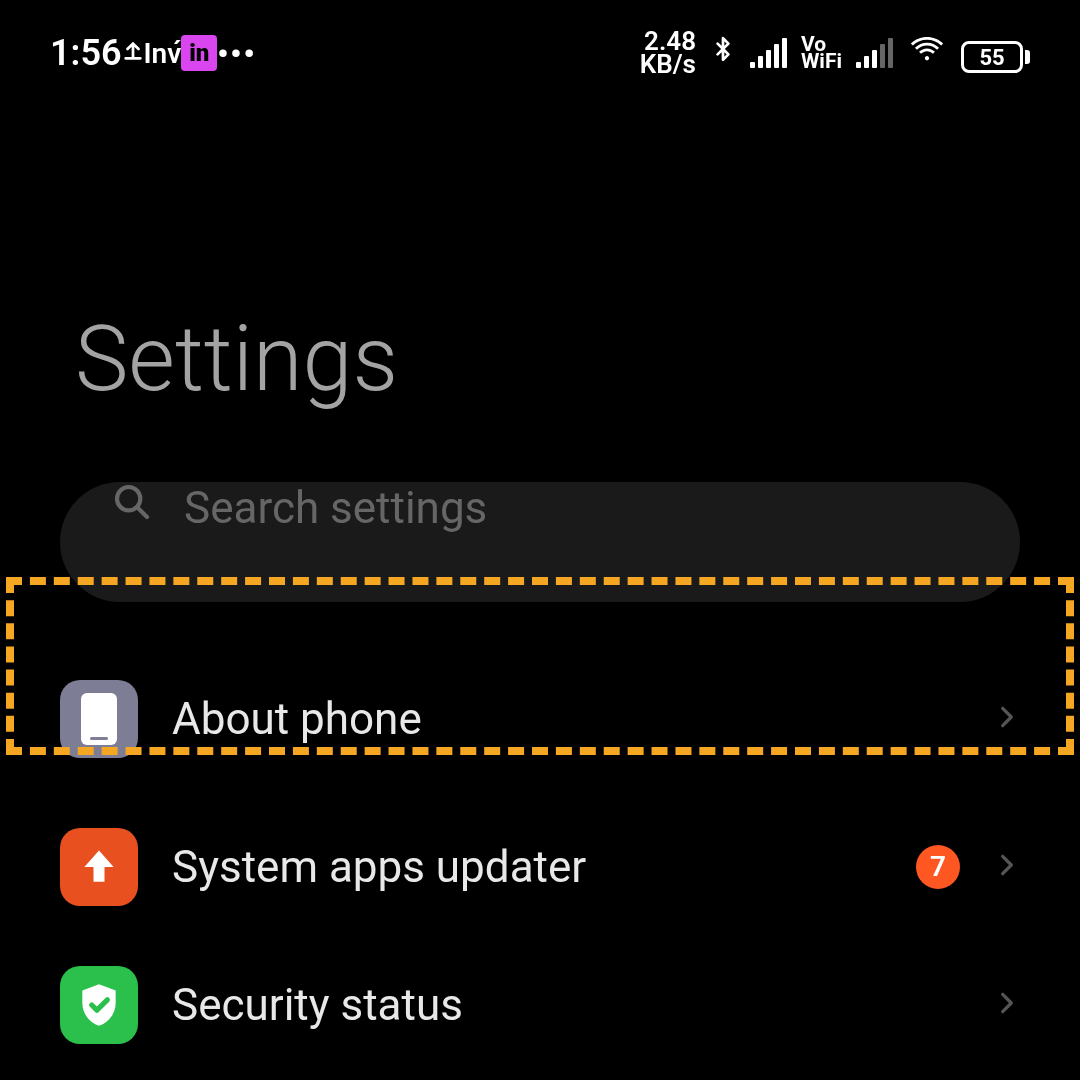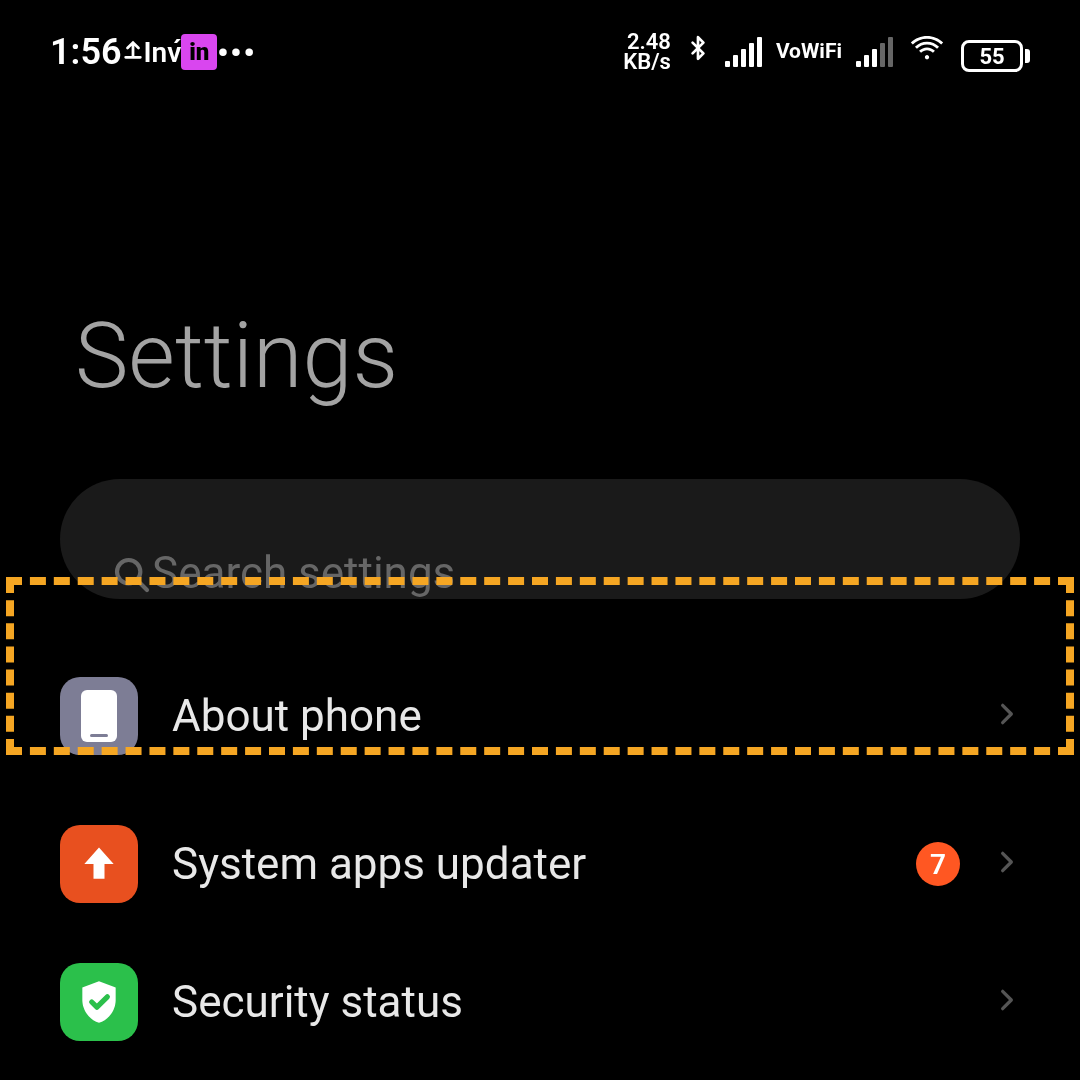--- a/index.html
+++ b/index.html
@@ -68,21 +68,21 @@
     .dots {
       font-size: 30px;
       letter-spacing: 2px;
       font-weight: 900;
     }
     .data-speed {
       display: flex;
       flex-direction: column;
       align-items: flex-end;
       line-height: 0.9;
-      font-size: 22px;
+      font-size: 26px;
       font-weight: 600;
     }
     .bluetooth-icon svg {
       width: 26px;
       height: 36px;
     }
     .signal-bars {
       display: flex;
       align-items: flex-end;
       gap: 3px;
@@ -97,21 +97,21 @@
     .signal-bars.dim span:nth-child(5) {
       background: #666;
     }
     .signal-bars span:nth-child(1) { height: 20%; }
     .signal-bars span:nth-child(2) { height: 40%; }
     .signal-bars span:nth-child(3) { height: 60%; }
     .signal-bars span:nth-child(4) { height: 80%; }
     .signal-bars span:nth-child(5) { height: 100%; }
     .vowifi {
       display: flex;
-      flex-direction: row;
+      flex-direction: column;
       line-height: 0.85;
       font-size: 21px;
       font-weight: 700;
     }
     .wifi-icon svg {
       width: 40px;
       height: 34px;
     }
     .battery {
       display: flex;
@@ -142,22 +142,23 @@
       font-weight: 300;
       color: #a3a3a3;
       padding: 210px 75px 0 75px;
     }
     .search-bar {
       margin: 70px 60px 0 60px;
       background: #1a1a1a;
       border-radius: 70px;
       height: 120px;
       display: flex;
-      align-items: flex-end;
+      align-items: flex-start;
       padding: 0 52px;
+      gap: 32px;
     }
     .search-icon svg {
       width: 40px;
       height: 40px;
     }
     .search-placeholder {
       font-size: 44px;
       color: #666;
     }
     .settings-list {

